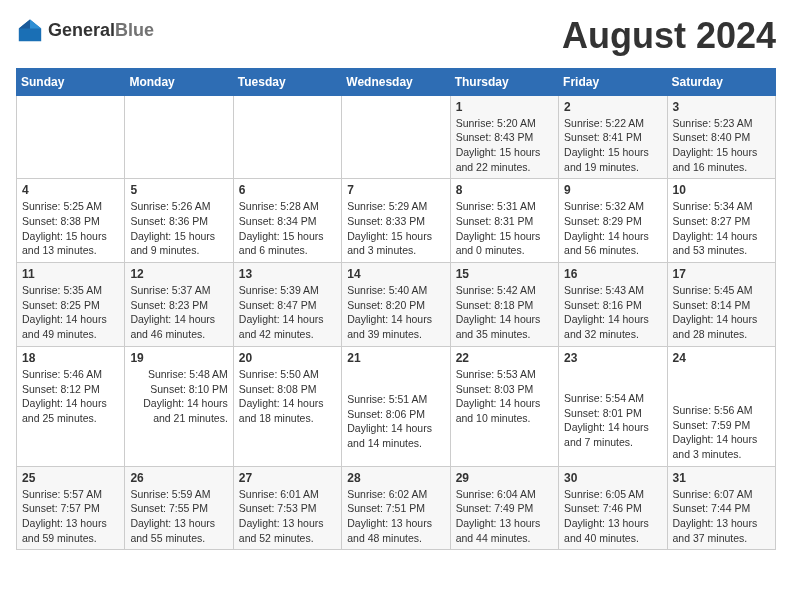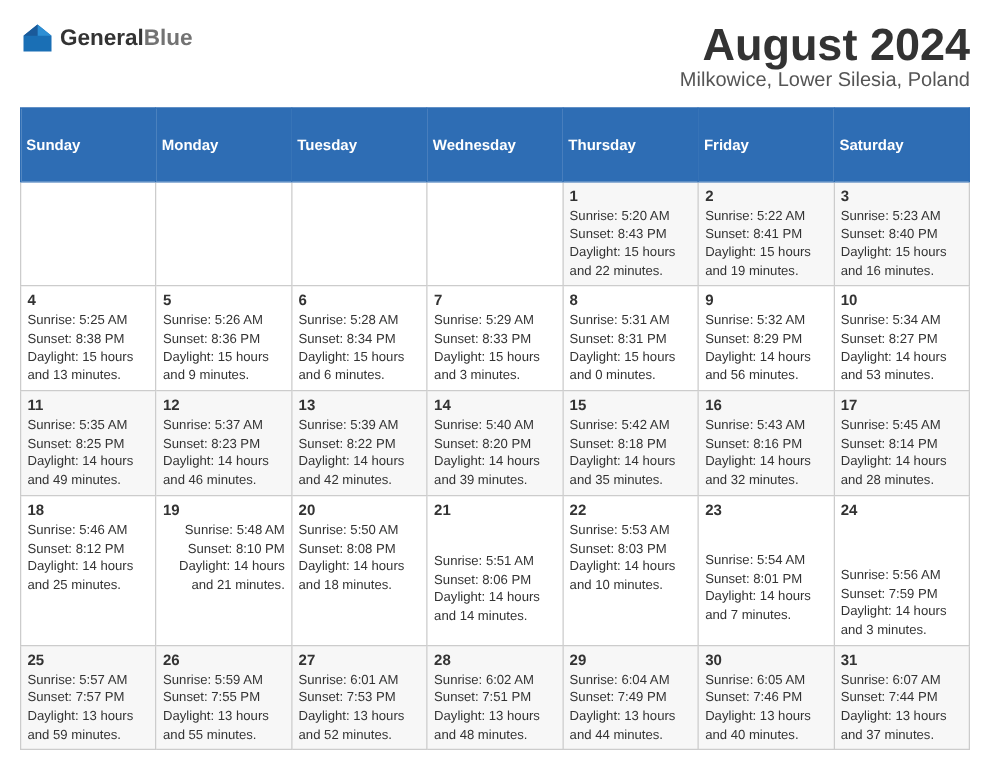--- a/index.html
+++ b/index.html
@@ -19,41 +19,41 @@
     .logo {
       display: flex;
       align-items: center;
       gap: 4px;
     }
     .logo-icon {
       width: 28px;
       height: 28px;
     }
     .title-section {
-      text-align: right;
+      text-align: left;
     }
     .month-year {
       font-size: 36px;
       font-weight: bold;
       color: #333;
       line-height: 1.1;
     }
     .location {
       font-size: 16px;
       color: #555;
     }
     .calendar {
       width: 100%;
       border-collapse: collapse;
       font-size: 11px;
     }
     .calendar th {
       background-color: #2e6db4;
       color: #fff;
-      padding: 22px 4px;
+      padding: 6px 4px;
       text-align: left;
       font-size: 12px;
       border: 1px solid #2e6db4;
     }
     .calendar td {
       border: 1px solid #ccc;
       vertical-align: top;
       padding: 4px 5px;
       width: calc(100% / 7);
       min-height: 80px;
@@ -92,21 +92,20 @@
       <polygon points="4,18 20,5 20,18" fill="#1a5a9a"></polygon>
     </svg>
     <div>
       <div>
         <span style="font-size:18px; font-weight:bold; color:#333;">General</span><span style="font-size:18px; font-weight:bold; color:#737373;">Blue</span>
       </div>
     </div>
   </div>
   <div class="title-section">
     <div class="month-year">August 2024</div>
-    <div class="location">Milkowice, Lower Silesia, Poland</div>
   </div>
 </div>
 
 <table class="calendar">
   <thead>
     <tr>
     <th>Sunday</th>
         <th>Monday</th>
         <th>Tuesday</th>
         <th>Wednesday</th>
@@ -193,21 +192,21 @@
         </td>
         <td>
           <span class="day-number">12</span>
           <div class="day-info" style="white-space: pre-line;">Sunrise: 5:37 AM
 Sunset: 8:23 PM
 Daylight: 14 hours and 46 minutes.</div>
         </td>
         <td>
           <span class="day-number">13</span>
           <div class="day-info" style="white-space: pre-line;">Sunrise: 5:39 AM
-Sunset: 8:22 PM
+Sunset: 8:47 PM
 Daylight: 14 hours and 42 minutes.</div>
         </td>
         <td>
           <span class="day-number">14</span>
           <div class="day-info" style="white-space: pre-line;">Sunrise: 5:40 AM
 Sunset: 8:20 PM
 Daylight: 14 hours and 39 minutes.</div>
         </td>
         <td>
           <span class="day-number">15</span>

